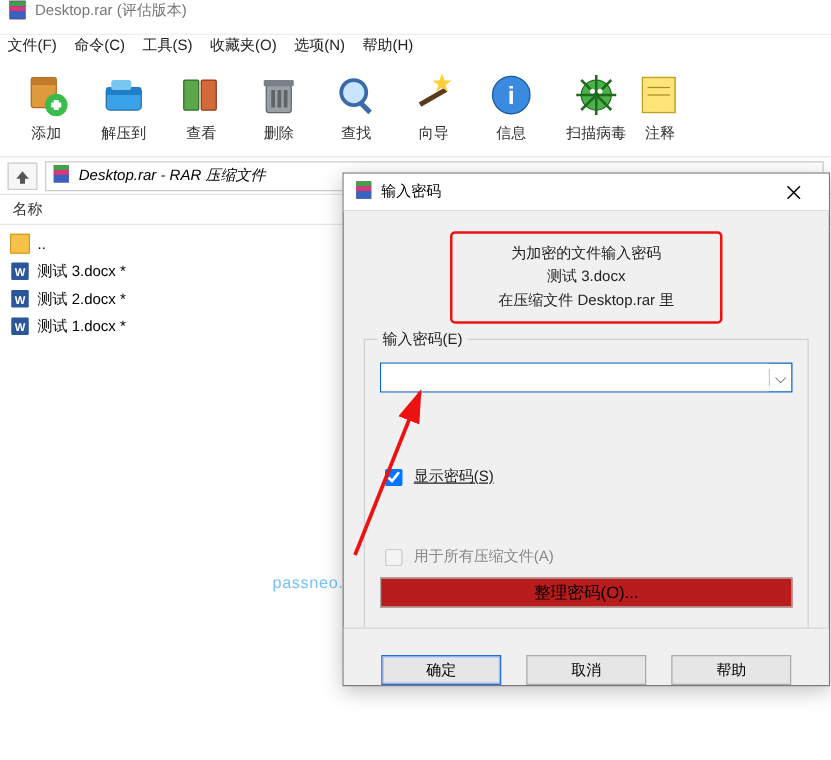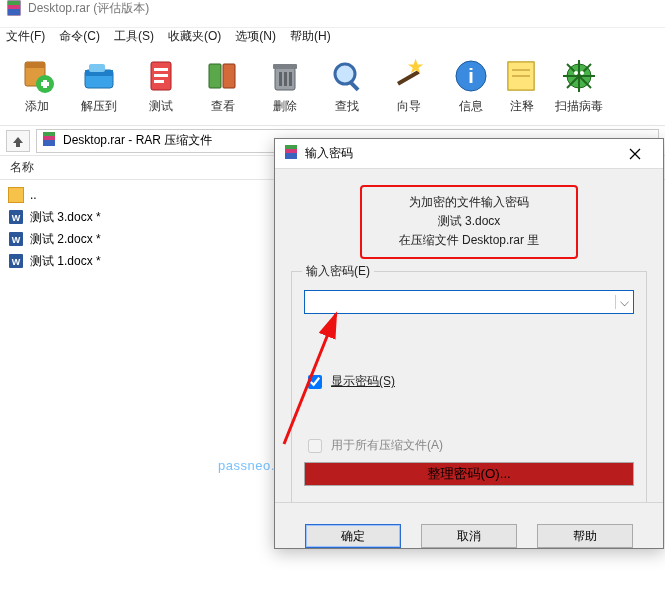--- a/index.html
+++ b/index.html
@@ -15,21 +15,21 @@
   .menubar span { cursor:default; }
 
   
   .toolbar { height:74px; display:flex; align-items:flex-start; padding:4px 6px 0 6px; gap:0; border-bottom:1px solid #e5e5e5; }
   .tbtn { width:62px; height:64px; display:flex; flex-direction:column; align-items:center; justify-content:flex-start; gap:2px; cursor:default; }
   .tbtn .ic { width:40px; height:40px; display:flex; align-items:center; justify-content:center; }
   .tbtn .lbl { font-size:12px; color:#333; white-space:nowrap; }
   .tbtn.cut { margin-left:6px; }
 
   
-  .pathbar { height:30px; display:flex; align-items:center; padding:0 6px; gap:6px; border-bottom:1px solid #e5e5e5; }
+  .pathbar { height:30px; display:flex; align-items:center; padding:0 6px; gap:6px; border-bottom:1px solid #e5e5e5;font-style:italic; }
   .pathbar .up { width:24px; height:22px; border:1px solid #ccc; background:#f7f7f7; display:flex; align-items:center; justify-content:center; }
   .pathbar .addr { flex:1; height:24px; border:1px solid #ccc; display:flex; align-items:center; padding:0 4px; gap:6px; background:#fff; }
   .pathbar .addr .txt { color:#000; }
 
   
   .colhdr { height:24px; border-bottom:1px solid #e5e5e5; display:flex; align-items:center; padding:0 10px; color:#333; font-weight:400; }
   .filelist { padding:4px 0; }
   .row { height:22px; display:flex; align-items:center; padding:0 8px; gap:6px; }
   .row .fic { width:16px; height:16px; flex:0 0 auto; }
   .row .fname { color:#000; }
@@ -107,31 +107,20 @@
           <rect x="6" y="14" width="28" height="18" rx="3" fill="#3aa2e8" stroke="#1f6ea8"></rect>
           <rect x="6" y="14" width="28" height="6" fill="#1f7ec8"></rect>
           <rect x="10" y="8" width="16" height="8" rx="2" fill="#7ac6f2"></rect>
         </svg>
       </span>
     <span class="lbl">解压到</span>
   </div>
   <div class="tbtn">
     <span class="ic">
         <svg width="40" height="40">
-          <rect x="10" y="6" width="20" height="28" rx="2" fill="#e84c4c" stroke="#a82020"></rect>
-          <rect x="13" y="12" width="14" height="3" fill="#fff"></rect>
-          <rect x="13" y="18" width="14" height="3" fill="#fff"></rect>
-          <rect x="13" y="24" width="10" height="3" fill="#fff"></rect>
-        </svg>
-      </span>
-    <span class="lbl">测试</span>
-  </div>
-  <div class="tbtn">
-    <span class="ic">
-        <svg width="40" height="40">
           <rect x="6" y="8" width="12" height="24" rx="1" fill="#5aa84a" stroke="#2f6a26"></rect>
           <rect x="20" y="8" width="12" height="24" rx="1" fill="#d46a3a" stroke="#8a3a18"></rect>
         </svg>
       </span>
     <span class="lbl">查看</span>
   </div>
   <div class="tbtn">
     <span class="ic">
         <svg width="40" height="40">
           <rect x="10" y="12" width="20" height="22" rx="2" fill="#9aa0a6" stroke="#5f6468"></rect>
@@ -162,45 +151,45 @@
     <span class="lbl">向导</span>
   </div>
   <div class="tbtn">
     <span class="ic">
         <svg width="40" height="40">
           <circle cx="20" cy="20" r="15" fill="#3a8ae0" stroke="#1a5aa0"></circle>
           <text x="20" y="27" text-anchor="middle" font-size="20" font-weight="bold" fill="#fff">i</text>
         </svg>
       </span>
     <span class="lbl">信息</span>
-  </div>
-  <div class="tbtn" style="width:40px;">
-    <span class="ic">
-        <svg width="40" height="40">
-          <rect x="6" y="6" width="26" height="28" fill="#fff" stroke="#c0a020"></rect>
-          <rect x="6" y="6" width="26" height="28" fill="#ffe47a" stroke="#c0a020"></rect>
-          <line x1="10" y1="14" x2="28" y2="14" stroke="#b08a20"></line>
-          <line x1="10" y1="20" x2="28" y2="20" stroke="#b08a20"></line>
-        </svg>
-      </span>
-    <span class="lbl">注释</span>
   </div>
   <div class="tbtn cut">
     <span class="ic">
         <svg width="40" height="40">
           <circle cx="20" cy="20" r="12" fill="#4ab24a" stroke="#1f6a1f"></circle>
           <line x1="4" y1="20" x2="36" y2="20" stroke="#1f6a1f" stroke-width="2"></line>
           <line x1="20" y1="4" x2="20" y2="36" stroke="#1f6a1f" stroke-width="2"></line>
           <line x1="8" y1="8" x2="32" y2="32" stroke="#1f6a1f" stroke-width="2"></line>
           <line x1="32" y1="8" x2="8" y2="32" stroke="#1f6a1f" stroke-width="2"></line>
           <circle cx="17" cy="17" r="2" fill="#fff"></circle>
           <circle cx="23" cy="17" r="2" fill="#fff"></circle>
         </svg>
       </span>
     <span class="lbl">扫描病毒</span>
+  </div>
+  <div class="tbtn" style="width:40px;">
+    <span class="ic">
+        <svg width="40" height="40">
+          <rect x="6" y="6" width="26" height="28" fill="#fff" stroke="#c0a020"></rect>
+          <rect x="6" y="6" width="26" height="28" fill="#ffe47a" stroke="#c0a020"></rect>
+          <line x1="10" y1="14" x2="28" y2="14" stroke="#b08a20"></line>
+          <line x1="10" y1="20" x2="28" y2="20" stroke="#b08a20"></line>
+        </svg>
+      </span>
+    <span class="lbl">注释</span>
   </div>
 </div>
 
 <div class="pathbar">
   <div class="up">
     <svg width="14" height="14">
         <path d="M7 3 L12 9 L9 9 L9 13 L5 13 L5 9 L2 9 Z" fill="#555"></path>
       </svg>
   </div>
   <div class="addr">

